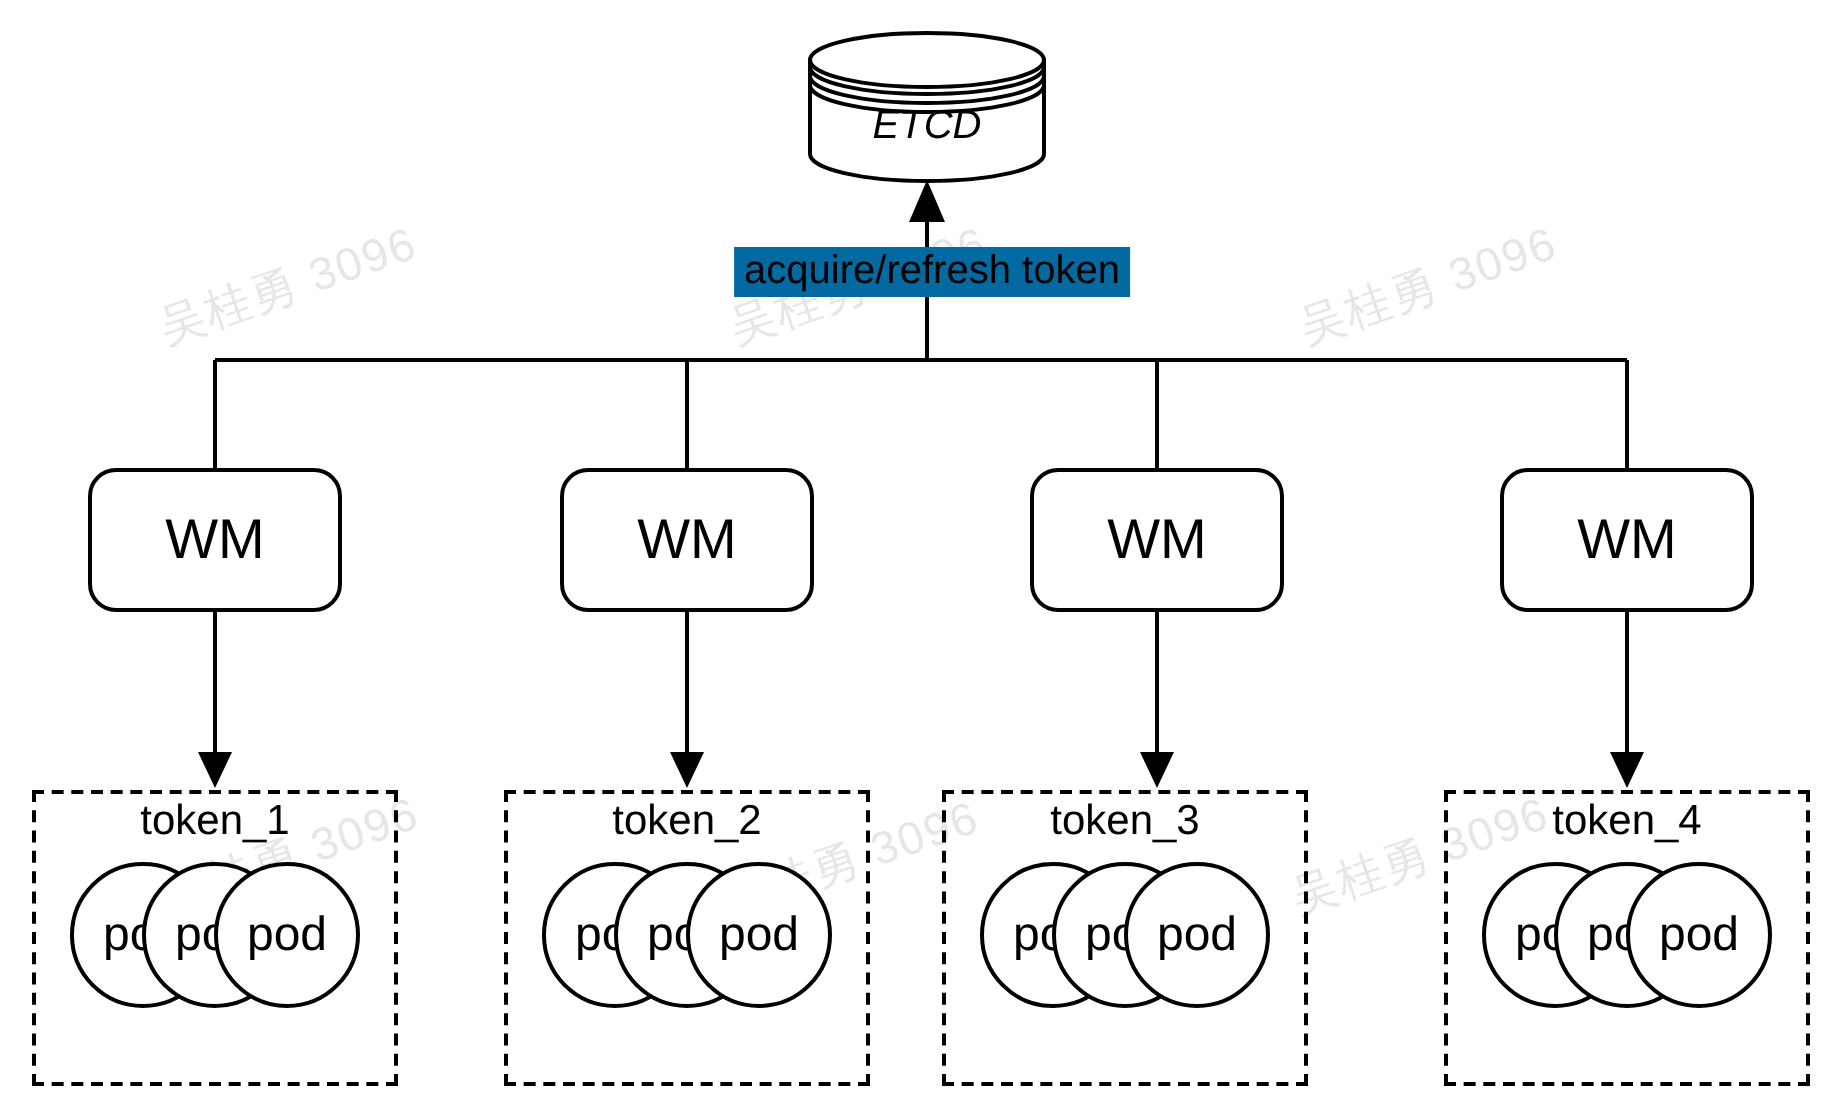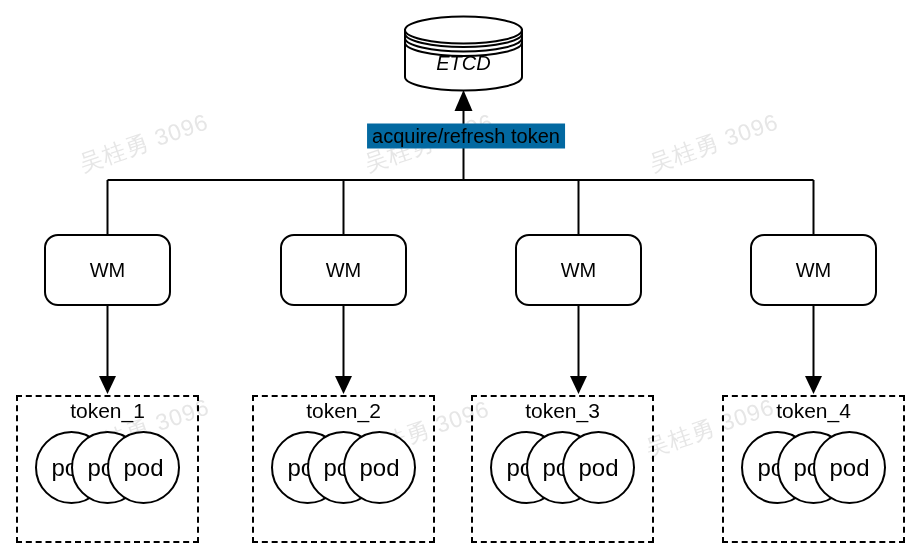--- a/index.html
+++ b/index.html
@@ -41,21 +41,21 @@
   
   .wm-box{
     position:absolute;z-index:2;
     top:234px;width:127px;height:72px;
     background:#ffffff;
     border:2.5px solid #000;
     border-radius:14px;
     box-sizing:border-box;
     display:flex;align-items:center;justify-content:center;
   }
-  .wm-box .wm-label{font-size:20px;color:#000;}
+  .wm-box .wm-label{font-size:28px;color:#000;}
   .wb1{left:44px;} .wb2{left:280px;} .wb3{left:515px;} .wb4{left:750px;}
   
   .token-box{
     position:absolute;z-index:2;
     top:395px;width:183px;height:148px;
     border:2px dashed #000;
     box-sizing:border-box;
     display:flex;flex-direction:column;align-items:center;
   }
   .tb1{left:16px;} .tb2{left:252px;} .tb3{left:471px;} .tb4{left:722px;}

